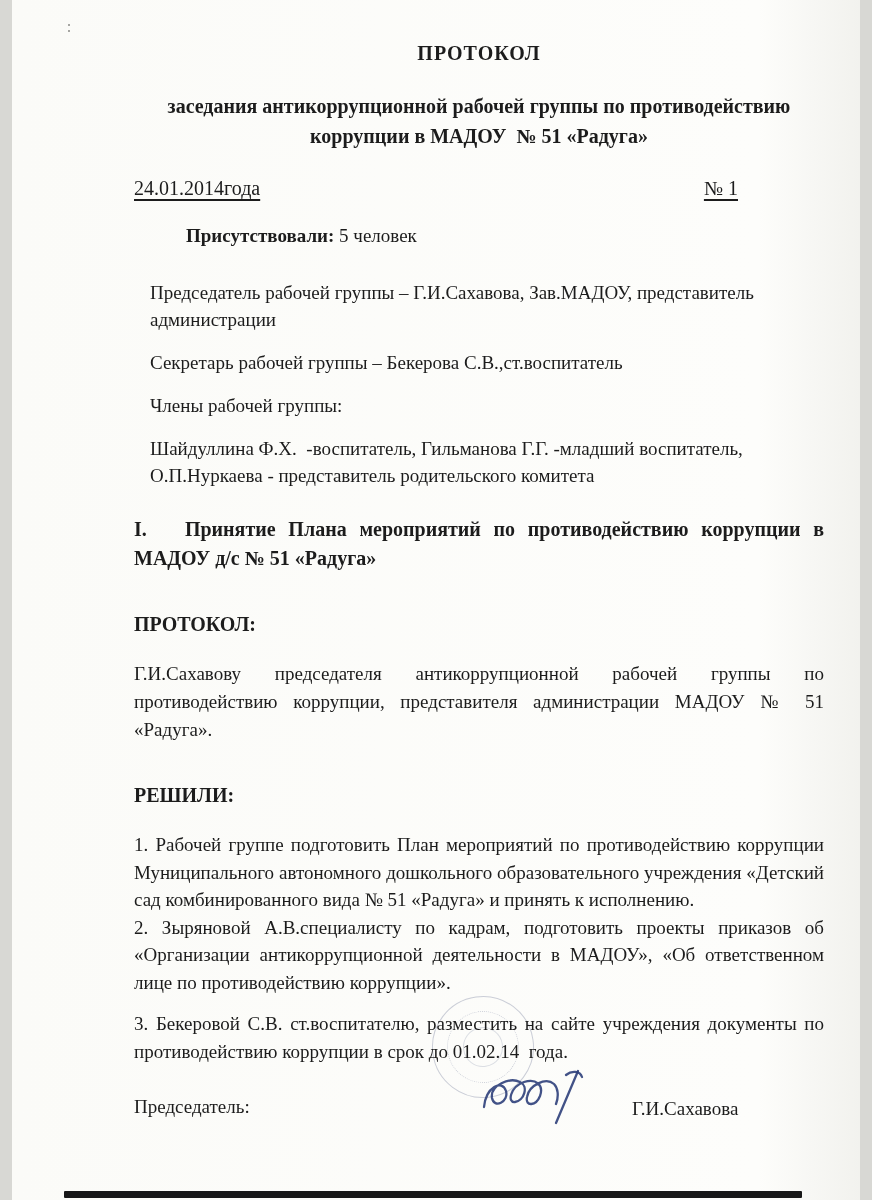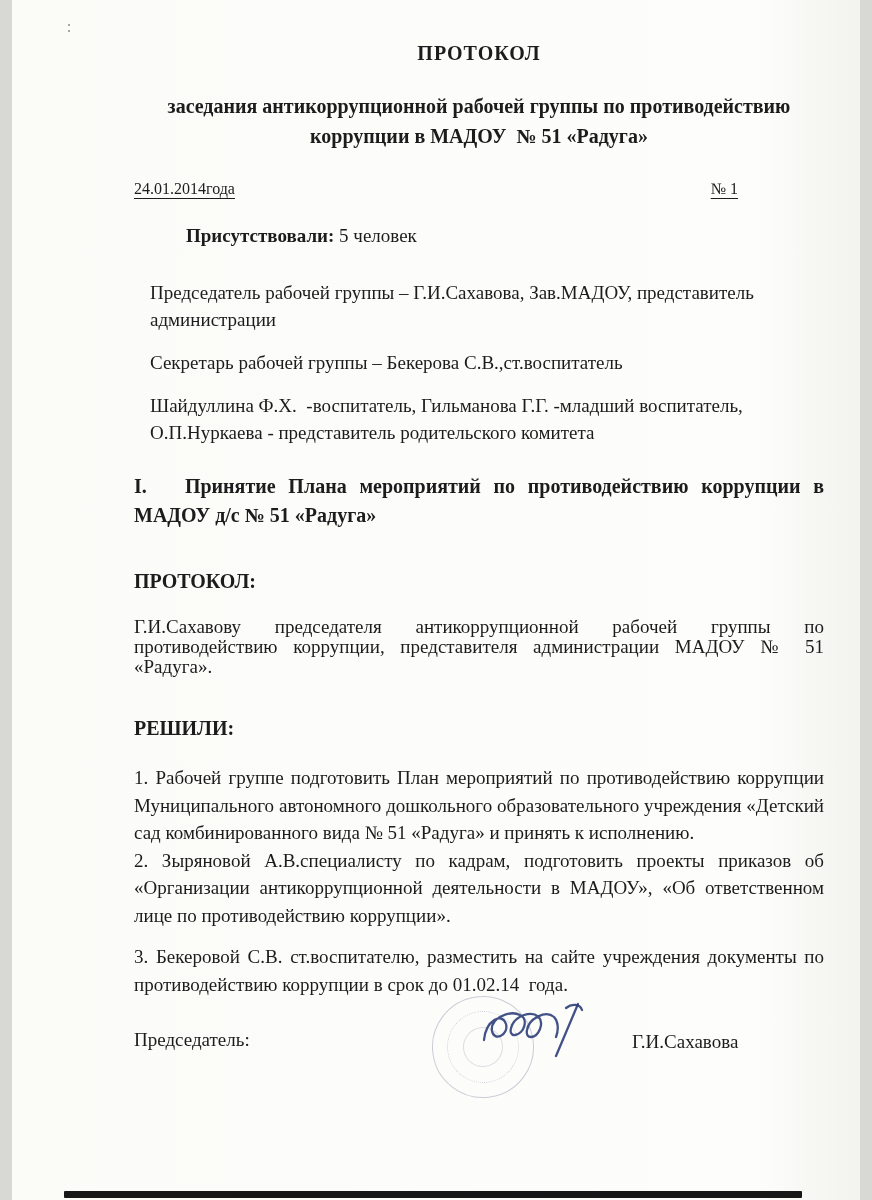--- a/index.html
+++ b/index.html
@@ -19,35 +19,35 @@
   .title{
     margin:40px 0 0 0;text-align:center;
     font-size:20px;font-weight:bold;letter-spacing:1px;
   }
   .subtitle{
     margin-top:24px;text-align:center;
     font-size:20px;font-weight:bold;line-height:30px;
   }
   .meta-row{
     margin-top:24px;display:flex;justify-content:space-between;
-    font-size:16px;
+    font-size:20px;
   }
   .underlined{text-decoration:underline;text-underline-offset:4px;}
   .meta-number{margin-right:86px;}
   .city{margin:30px 0 0 0;}
   .attendees{margin:20px 0 0 0;padding-left:52px;}
   .bold{font-weight:bold;}
   .participants{margin-top:30px;}
   .participants p{margin:16px;}
   .section-label{margin:38px 0 0 0;font-size:20px;font-weight:bold;}
   .agenda-item{
     margin:26px 0 0 0;font-size:20px;font-weight:bold;
     line-height:29px;text-align:justify;
   }
-  .para-justify{margin:22px 0 0 0;text-align:justify;line-height:20px;}
+  .para-justify{margin:22px 0 0 0;text-align:justify;line-height:28px;}
   .decision{margin:0;text-align:justify;line-height:27.5px;}
   .decision-first{margin-top:22px;}
   .decision-gap{margin-top:14px;}
   .sig-row{position:relative;margin-top:22px;height:44px;}
   .sig-row .sig-label{display:inline-block;padding-top:6px;}
   .sig-name{position:absolute;left:498px;top:8px;}
   .sig-svg{position:absolute;overflow:visible;}
   .sig-svg path{fill:none;stroke:#2e3f7a;stroke-width:2.3;stroke-linecap:round;opacity:.9;}
   .sig1{left:340px;top:-22px;width:140px;height:64px;}
   
@@ -99,20 +99,21 @@
       <span class="underlined">24.01.2014года</span>
       <span class="underlined meta-number">№ 1</span>
     </div>
 
 
     <p class="attendees"><span class="bold">Присутствовали:</span><span> 5 человек</span></p>
 
     <div class="participants">
       <p>Председатель рабочей группы – Г.И.Сахавова, Зав.МАДОУ, представитель администрации</p>
       <p>Секретарь рабочей группы – Бекерова С.В.,ст.воспитатель</p>
+      <p>Члены рабочей группы:</p>
       <p>Шайдуллина Ф.Х.&nbsp; -воспитатель, Гильманова Г.Г. -младший воспитатель, О.П.Нуркаева - представитель родительского комитета</p>
     </div>
 
 
     <p class="agenda-item">I.&nbsp;&nbsp; Принятие Плана мероприятий по противодействию коррупции в МАДОУ д/с № 51 «Радуга»</p>
 
     <p class="section-label">ПРОТОКОЛ:</p>
 
     <p class="para-justify">Г.И.Сахавову председателя антикоррупционной рабочей группы по противодействию коррупции, представителя администрации МАДОУ № 51 «Радуга».</p>
 

